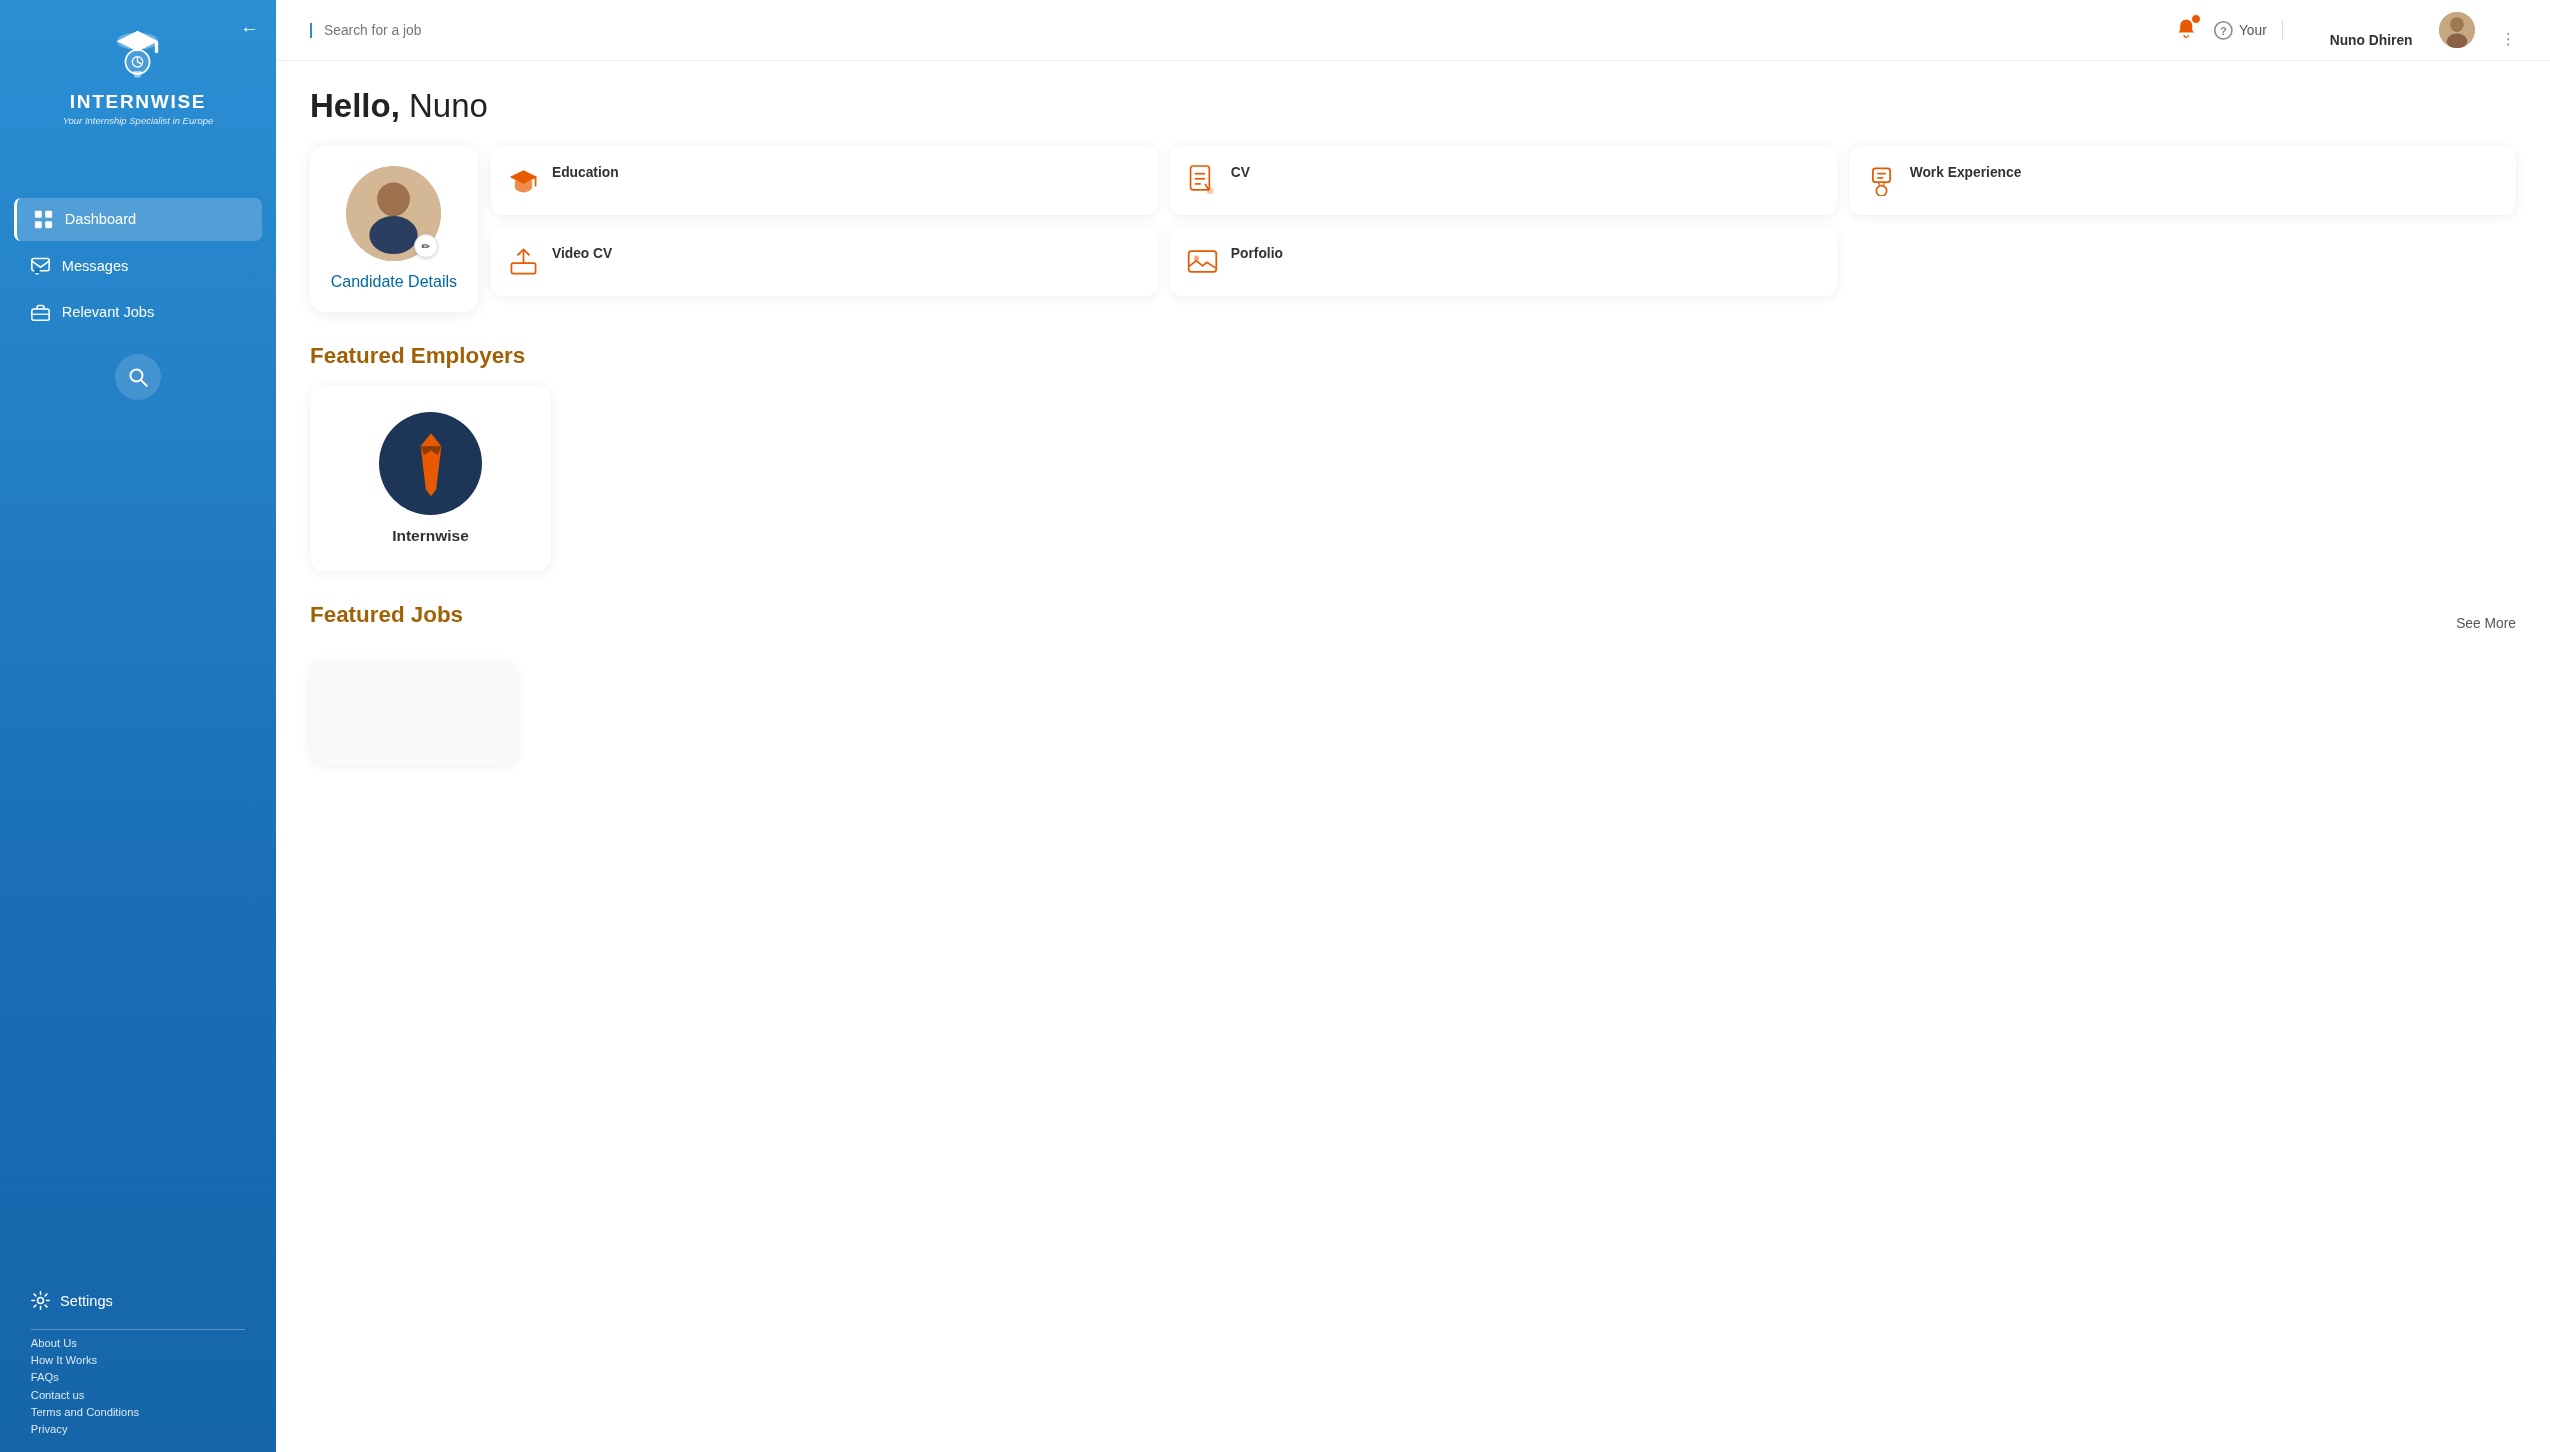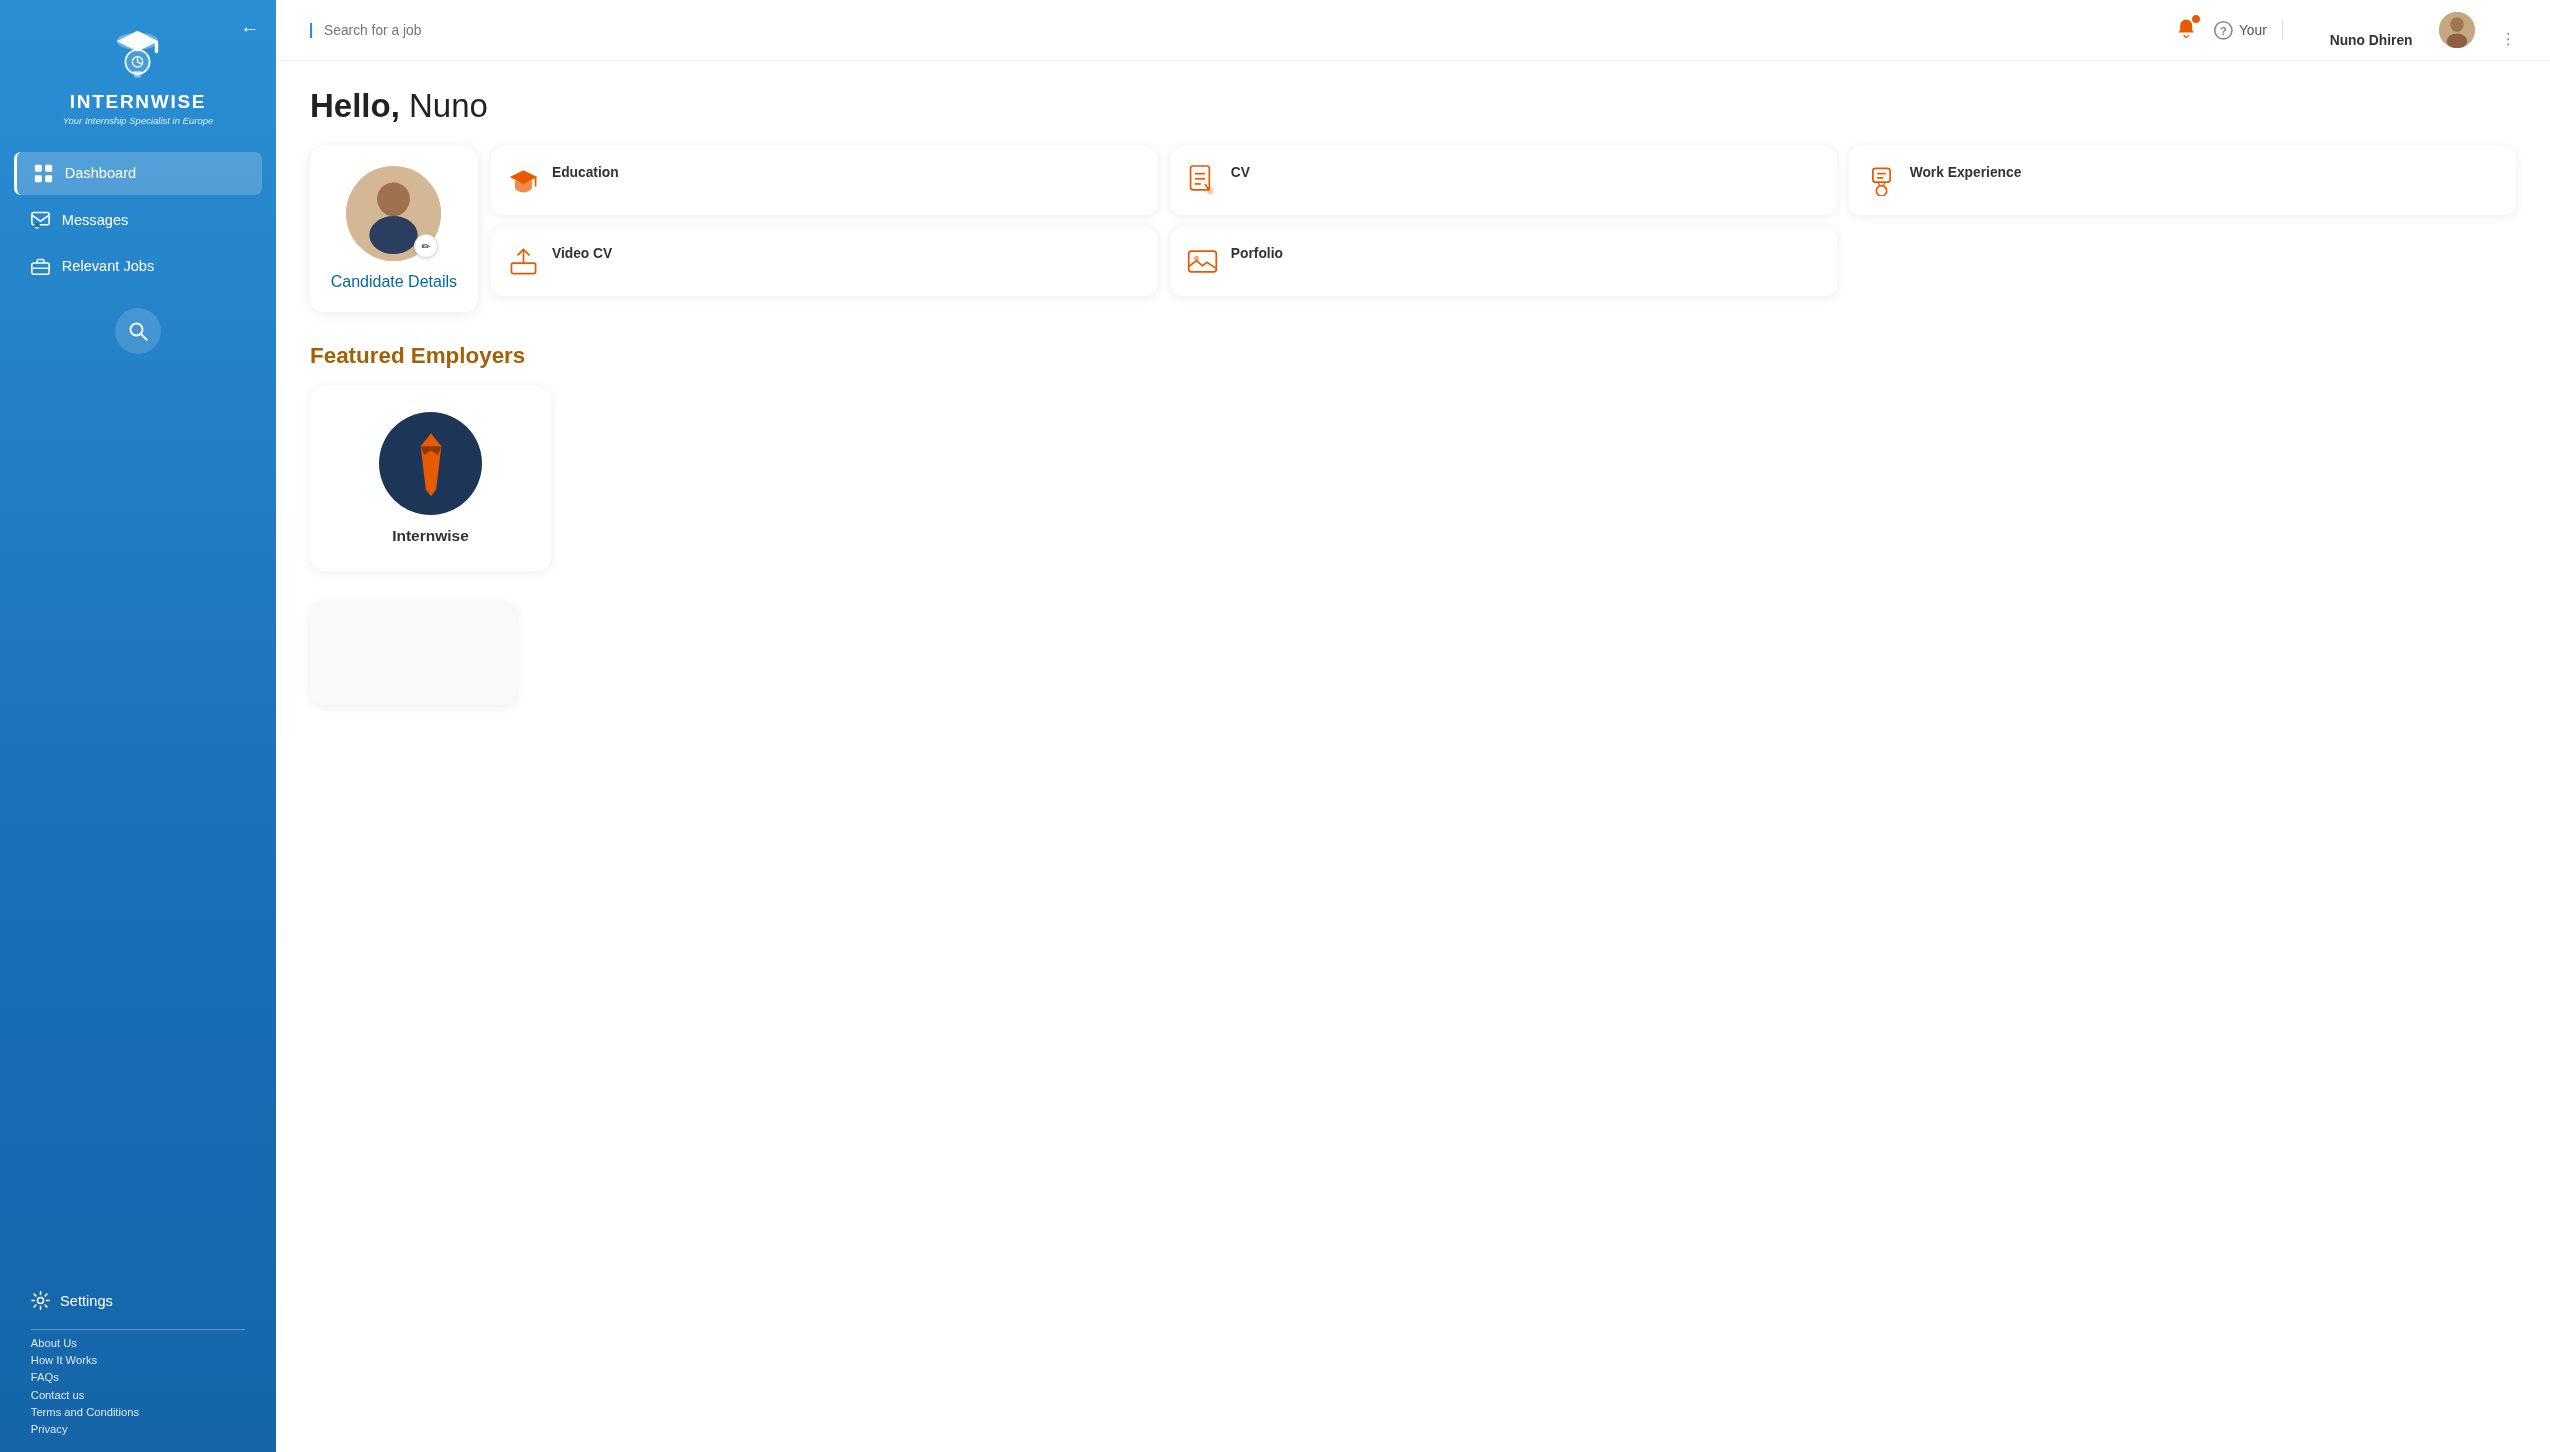--- a/index.html
+++ b/index.html
@@ -46,20 +46,21 @@
     }
     .logo-sub {
       color: rgba(255,255,255,0.85);
       font-size: 9.5px;
       font-style: italic;
       margin-top: 1.7px;
     }
     .sidebar-nav {
       width: 100%;
       padding: 0 13.8px;
+      margin-top: 46px;
     }
     .sidebar-nav-item {
       display: flex;
       align-items: center;
       padding: 12px 17px;
       color: white;
       font-size: 14.6px;
       font-weight: 500;
       cursor: pointer;
       border-radius: 6.9px;
@@ -599,20 +600,24 @@
 
           <svg width="52" height="69" viewBox="0 0 60 80" fill="none">
             <polygon points="30,5 42,20 36,70 30,78 24,70 18,20" fill="#e85a00"></polygon>
             <polygon points="18,20 42,20 38,30 30,25 22,30" fill="#8b3a00"></polygon>
           </svg>
         </div>
         <div class="employer-name">Internwise</div>
       </div>
     </div>
 
+    <div class="featured-jobs-header">
+      <div class="section-title">Featured Jobs</div>
+      <span class="see-more">See More</span>
+    </div>
     <div class="jobs-row">
 
       <div class="job-card" style="min-width:207px;min-height:103px;background:#f8f9fa;"></div>
     </div>
 
   </div>
 </div>
 
 
 </body></html>

